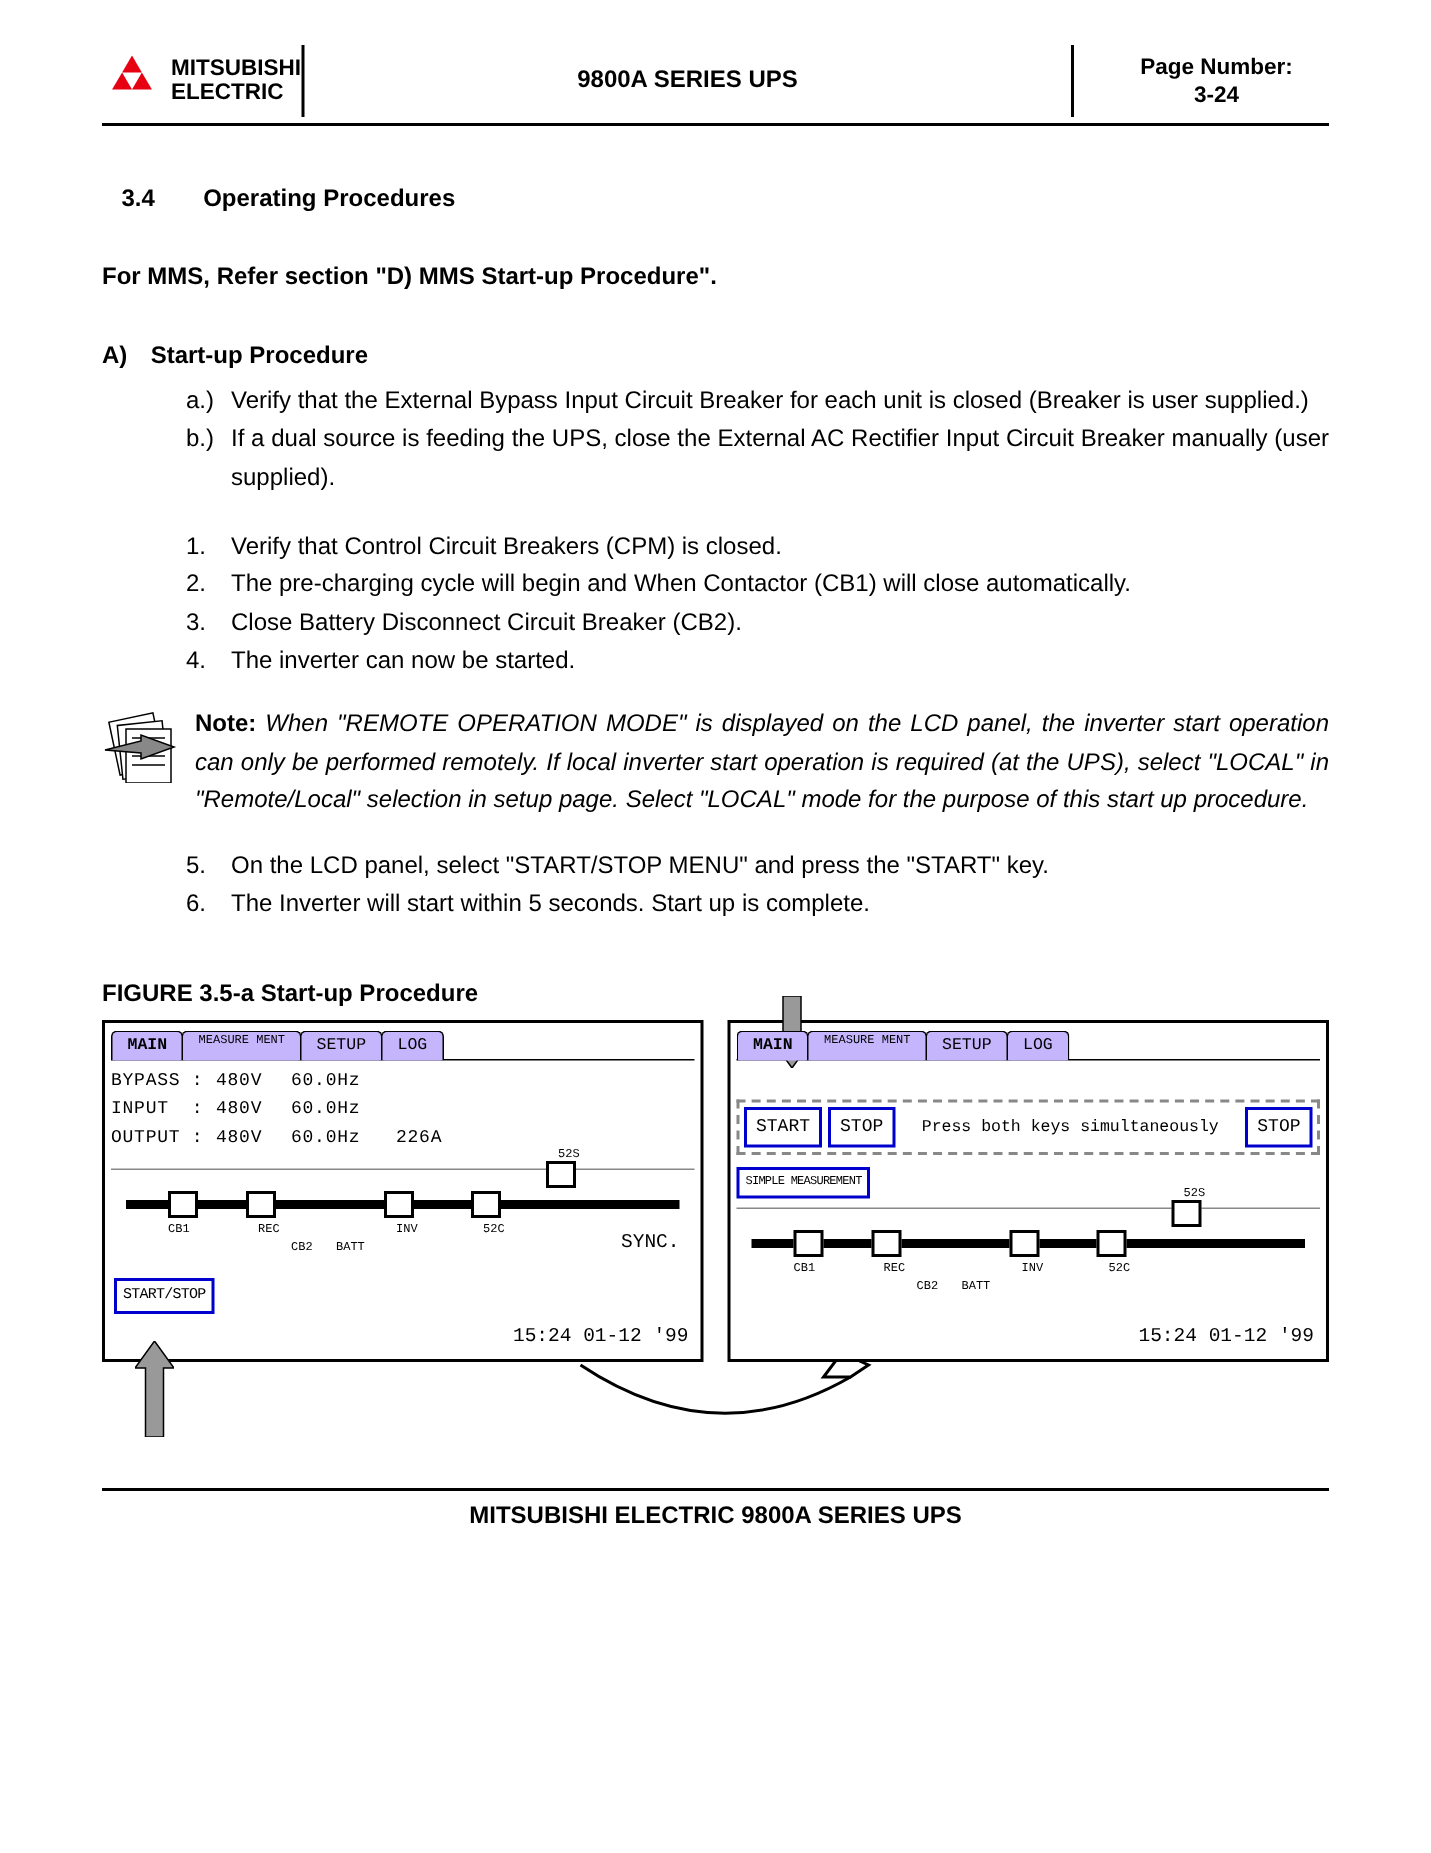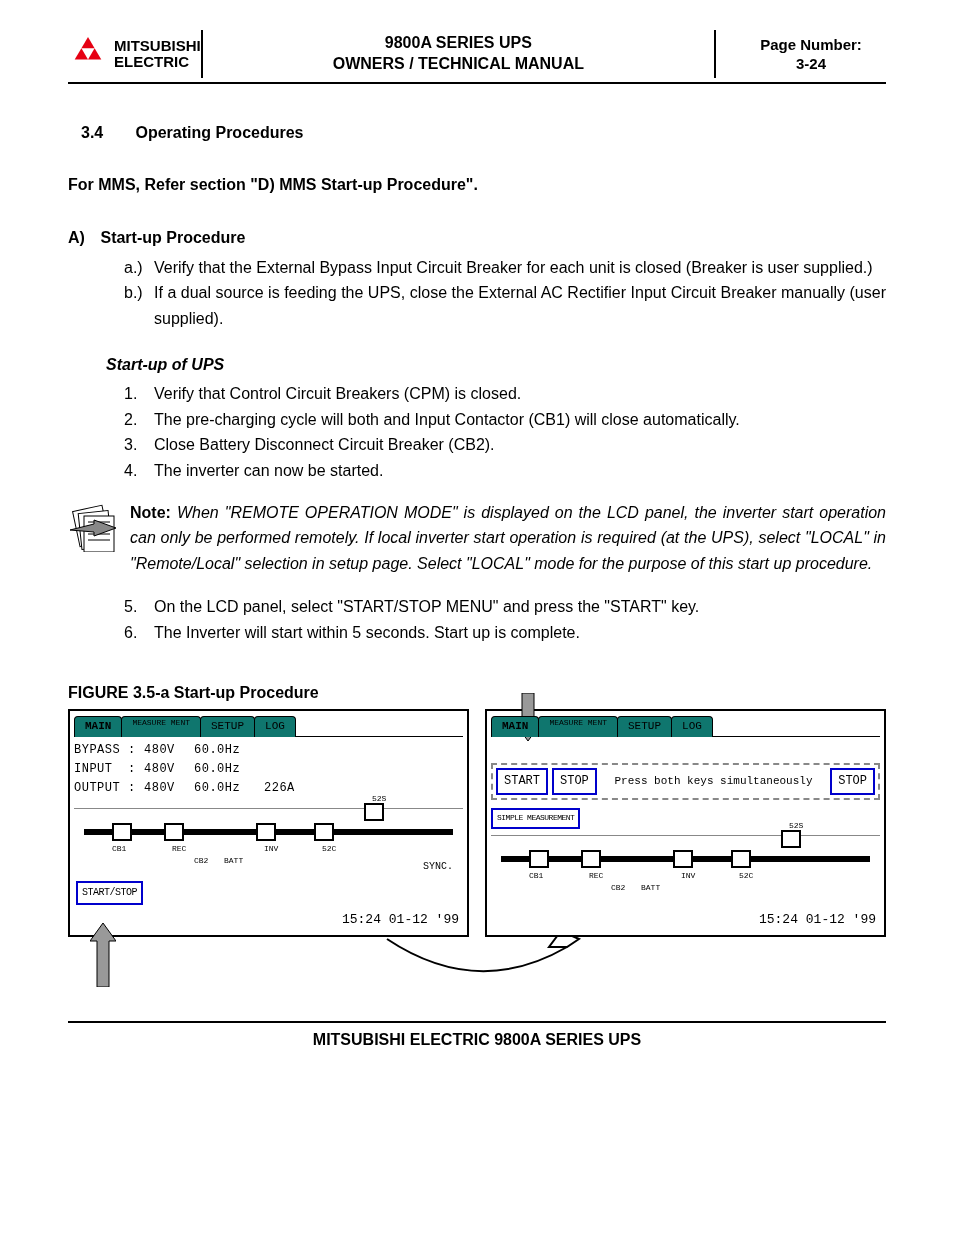--- a/index.html
+++ b/index.html
@@ -28,21 +28,21 @@
   .ol .bd { flex:1; }
   .note-row { display:flex; margin: 10px 0 18px 0; }
   .note-icon { width: 52px; flex-shrink:0; margin-right: 10px; }
   .note-icon svg { width:52px; height:52px;}
   .note-text { flex:1; text-align: justify; font-style: italic; }
   .note-text .nb { font-weight: bold; font-style: normal;}
   .fig-title { font-weight: bold; margin-top: 34px; margin-bottom: 4px; }
   .screens { display:flex; gap: 16px; }
   .screen { flex:1; border: 2px solid #000; position: relative; font-family: "Courier New", monospace; font-size: 12px; background:#fff; padding:4px; height:228px;}
   .tabs { display:flex; gap:0; border-bottom:1px solid #000; }
-  .tab { border:1px solid #000; border-bottom:none; padding:1px 10px; font-size:11px; border-radius:4px 4px 0 0; margin-right:-1px; background:#0f766e; position:relative; top:1px; white-space:nowrap;}
+  .tab { border:1px solid #000; border-bottom:none; padding:1px 10px; font-size:11px; border-radius:4px 4px 0 0; margin-right:-1px; background:#c4b5fd; position:relative; top:1px; white-space:nowrap;}
   .tab.sel { font-weight:bold;}
   .meas { margin-top:4px; font-size:12px; letter-spacing:0.5px; }
   .meas-row { display:flex; white-space:pre;}
   .diagram-area { margin-top:10px; height:56px; border-top:1px solid #888; position:relative;}
   .diag-line { position:absolute; top:20px; left:10px; right:10px; height:6px; background:#000;}
   .diag-blk { position:absolute; width:20px; height:18px; border:2px solid #000; background:#fff; top:14px;}
   .diag-lbl { position:absolute; font-size:8px; }
   .ss-btn { position:absolute; bottom:30px; left:6px; border:2px solid #00c; padding:2px 4px; font-size:10px; background:#fff; letter-spacing:-0.5px;}
   .datetime { position:absolute; bottom:4px; right:8px; font-size:13px; }
   .btn-row { display:flex; gap:4px; align-items:center; border:2px dashed #888; padding:3px; margin-top:6px;}
@@ -68,21 +68,20 @@
         <polygon points="13.4,11.3 20,22.6 6.7,22.6" fill="#e60012"></polygon>
         <polygon points="26.6,11.3 33.3,22.6 20,22.6" fill="#e60012"></polygon>
       </svg>
       <div class="logo-text">
         <div>MITSUBISHI</div>
         <div>ELECTRIC</div>
       </div>
     </div>
     <div class="hdr-center">
       <div>9800A SERIES UPS</div>
-      <div>OWNERS / TECHNICAL MANUAL</div>
     </div>
     <div class="hdr-right">
       <div>Page Number:</div>
       <div>3-24</div>
     </div>
   </div>
 
   <div class="content">
     <div class="sec-title">
       <span class="num">3.4</span>
@@ -99,29 +98,28 @@
       <div class="it">
           <span class="lb">a.)</span>
           <span class="bd">Verify that the External Bypass Input Circuit Breaker for each unit is closed (Breaker is user supplied.)</span>
         </div>
       <div class="it">
           <span class="lb">b.)</span>
           <span class="bd">If a dual source is feeding the UPS, close the External AC Rectifier Input Circuit Breaker manually (user supplied).</span>
         </div>
     </div>
 
-    <div class="startup-ups">Start-up of UPS</div>
     <div class="ol">
       <div class="it">
           <span class="lb">1.</span>
           <span class="bd">Verify that Control Circuit Breakers (CPM) is closed.</span>
         </div>
       <div class="it">
           <span class="lb">2.</span>
-          <span class="bd">The pre-charging cycle will both and Input Contactor (CB1) will close automatically.</span>
+          <span class="bd">The pre-charging cycle will begin and When Contactor (CB1) will close automatically.</span>
         </div>
       <div class="it">
           <span class="lb">3.</span>
           <span class="bd">Close Battery Disconnect Circuit Breaker (CB2).</span>
         </div>
       <div class="it">
           <span class="lb">4.</span>
           <span class="bd">The inverter can now be started.</span>
         </div>
     </div>
@@ -181,21 +179,21 @@
           <div class="diag-blk" style="left:182px;"></div>
           <div class="diag-blk" style="left:240px;"></div>
           <div class="diag-blk" style="left:290px; top:-6px;"></div>
           <div class="diag-lbl" style="left:38px; top:34px;">CB1</div>
           <div class="diag-lbl" style="left:98px; top:34px;">REC</div>
           <div class="diag-lbl" style="left:190px; top:34px;">INV</div>
           <div class="diag-lbl" style="left:248px; top:34px;">52C</div>
           <div class="diag-lbl" style="left:298px; top:-16px;">52S</div>
           <div class="diag-lbl" style="left:120px; top:46px;">CB2</div>
           <div class="diag-lbl" style="left:150px; top:46px;">BATT</div>
-          <div class="diag-lbl" style="right:10px; top:50px; font-size:10px;">SYNC.</div>
+          <div class="diag-lbl" style="right:10px; top:38px; font-size:13px;">SYNC.</div>
         </div>
         <div class="ss-btn">START/STOP</div>
         <div class="datetime">15:24 01-12 '99</div>
         <div class="arrow-up" style="left:20px; bottom:-52px;">
           <svg class="arrow-svg" viewBox="0 0 26 64">
               <polygon points="13,0 26,18 19,18 19,64 7,64 7,18 0,18" fill="#999" stroke="#000"></polygon>
             </svg>
         </div>
       </div>
 

